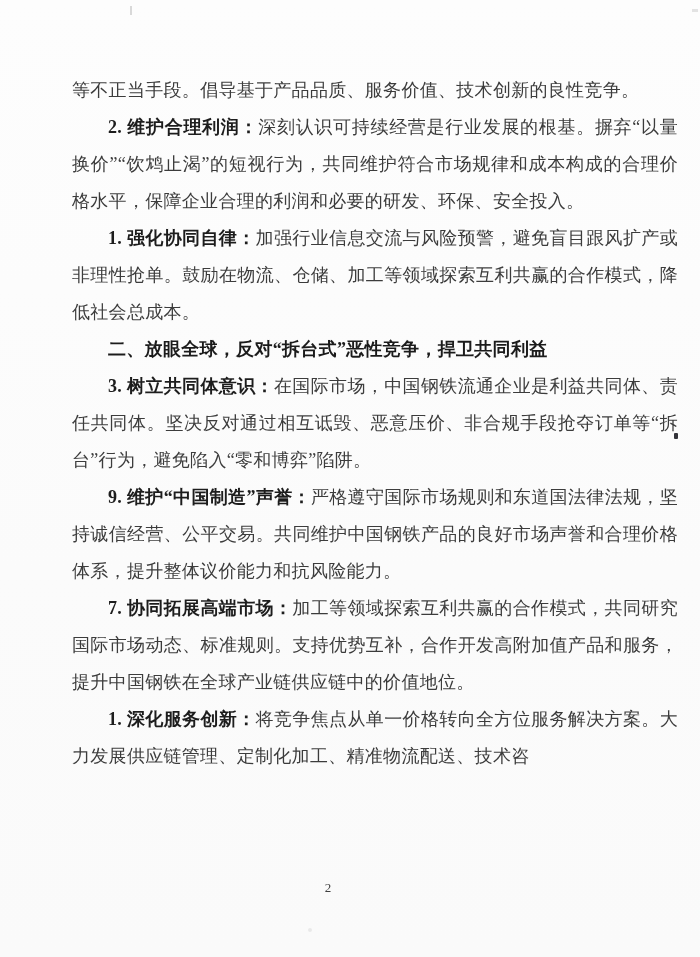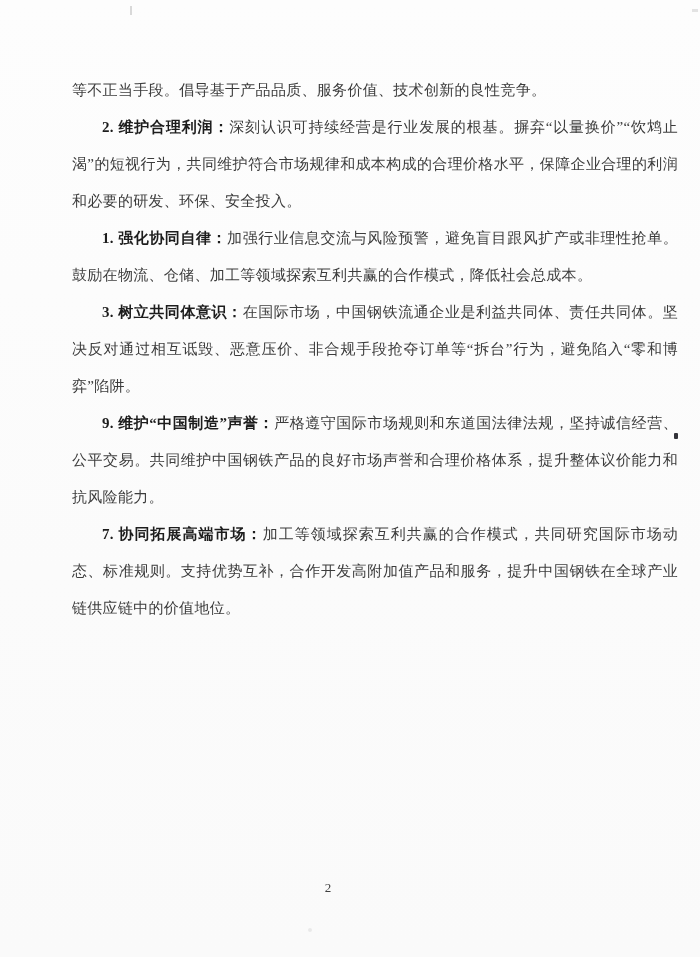--- a/index.html
+++ b/index.html
@@ -14,21 +14,21 @@
     background: linear-gradient(180deg, #fdfdfd 0%, #fbfbfb 60%, #fafafa 100%);
     font-family: "Liberation Serif", "DejaVu Serif", serif;
   }
   .content {
     position: absolute;
     left: 72px; top: 72px;
     width: 606px;
   }
   .para {
     margin: 0;
-    font-size: 15px;
+    font-size: 18px;
     line-height: 37px;
     color: #3c3c3c;
     text-align: justify;
     text-justify: inter-character;
     text-indent: 2em;
     letter-spacing: 0.3px;
   }
   .para.no-indent { text-indent: 0; }
   .lead {
     font-weight: bold;
@@ -65,26 +65,28 @@
   <div class="scan-mark mark-bottom-left"></div>
 
   <div class="content">
 
     <p class="para no-indent"><span>等不正当手段。倡导基于产品品质、服务价值、技术创新的良性竞争。</span></p>
 
     <p class="para"><b class="lead">2. 维护合理利润：</b><span>深刻认识可持续经营是行业发展的根基。摒弃“以量换价”“饮鸩止渴”的短视行为，共同维护符合市场规律和成本构成的合理价格水平，保障企业合理的利润和必要的研发、环保、安全投入。</span></p>
 
     <p class="para"><b class="lead">1. 强化协同自律：</b><span>加强行业信息交流与风险预警，避免盲目跟风扩产或非理性抢单。鼓励在物流、仓储、加工等领域探索互利共赢的合作模式，降低社会总成本。</span></p>
 
+    <p class="para heading">二、放眼全球，反对“拆台式”恶性竞争，捍卫共同利益</p>
 
     <p class="para"><b class="lead">3. 树立共同体意识：</b><span>在国际市场，中国钢铁流通企业是利益共同体、责任共同体。坚决反对通过相互诋毁、恶意压价、非合规手段抢夺订单等“拆台”行为，避免陷入“零和博弈”陷阱。</span></p>
 
     <p class="para"><b class="lead">9. 维护“中国制造”声誉：</b><span>严格遵守国际市场规则和东道国法律法规，坚持诚信经营、公平交易。共同维护中国钢铁产品的良好市场声誉和合理价格体系，提升整体议价能力和抗风险能力。</span></p>
 
     <p class="para"><b class="lead">7. 协同拓展高端市场：</b><span>加工等领域探索互利共赢的合作模式，共同研究国际市场动态、标准规则。支持优势互补，合作开发高附加值产品和服务，提升中国钢铁在全球产业链供应链中的价值地位。</span></p>
 
 
+    <p class="para"><b class="lead">1. 深化服务创新：</b><span>将竞争焦点从单一价格转向全方位服务解决方案。大力发展供应链管理、定制化加工、精准物流配送、技术咨</span></p>
 
   </div>
 
   <div class="page-number">2</div>
 
 </div>
 
 </body></html>

